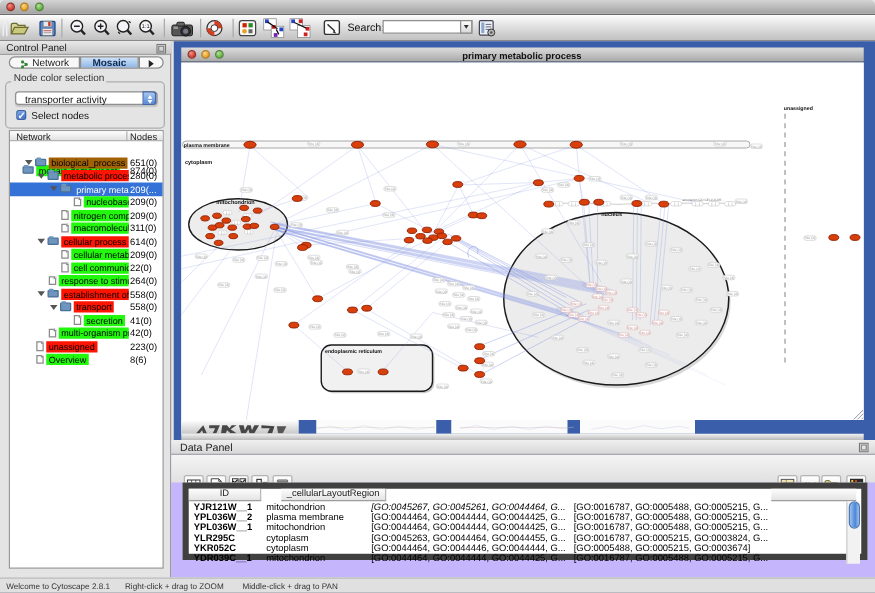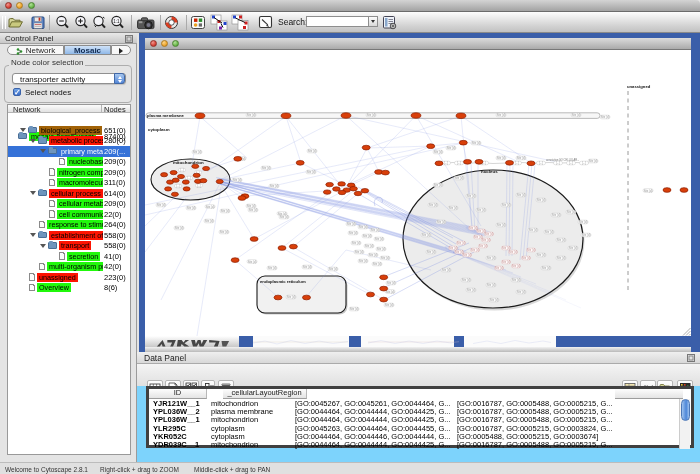--- a/index.html
+++ b/index.html
@@ -60,30 +60,30 @@
   background:linear-gradient(#f2f2f2,#b9b9b9); }
 #iwin { position:absolute; left:5.5px; top:4.5px; width:546px; height:298.5px; }
 #ititle { position:absolute; left:0; top:0; width:546px; height:12px;
   background:linear-gradient(#dcdcdc,#aaaaaa); border-bottom:1px solid #787878; }
 .itl { position:absolute; top:2.5px; width:7px; height:7px; border-radius:50%; }
 #ititletext { position:absolute; left:0; top:2px; width:546px; text-align:center;
   font-size:7.5px; font-weight:bold; color:#111; }
 #icanvas { position:absolute; left:0; top:12.5px; width:546px; height:286px; background:#fff;
   overflow:hidden; }
 
-#dpanel { position:absolute; left:137px; top:352px; width:563px; height:110px; background:#7dd3fc; }
+#dpanel { position:absolute; left:137px; top:352px; width:563px; height:110px; background:#c4b5fd; }
 #dphead { position:absolute; left:0; top:0; width:563px; height:12px;
   background:linear-gradient(#efefef,#d8d8d8); border-bottom:1px solid #aaa;
   font-size:8.5px; color:#222; padding:1px 0 0 7px; }
 #dtools { position:absolute; left:0; top:12px; width:563px; height:22px;
   background:linear-gradient(#f4f4f4,#e0e0e0); }
 .dbtn { position:absolute; top:16px; width:16px; height:16px; border:1px solid #b5b5b5;
   border-radius:2px; background:linear-gradient(#fefefe,#e8e8e8); }
 #dtable { position:absolute; left:9px; top:34px; width:548px; height:61.5px; background:#fff;
-  border:3px solid #404040; }
+  border:5px solid #404040; }
 .dth { position:absolute; top:0; height:9.5px; background:linear-gradient(#fdfdfd,#e4e4e4);
   border-right:1px solid #b8b8b8; border-bottom:1px solid #9d9d9d; font-size:7.5px;
   color:#222; text-align:center; line-height:8.6px; overflow:hidden; }
 .dtr { position:absolute; height:8.2px; font-size:7.5px; color:#000; line-height:8.4px; white-space:nowrap; }
 #vscroll { position:absolute; right:1px; top:10px; width:11px; height:50px; background:#f2f2f2;
   border-left:1px solid #ccc; }
 #vthumb { position:absolute; left:1px; top:0px; width:9px; height:22px; border-radius:4.5px;
   background:linear-gradient(90deg,#9ec2ee,#4c86d8 60%,#9ec2ee); border:0.5px solid #4c78b8; }
 
 #btabs { position:absolute; left:137px; top:448px; width:563px; height:14px; background:#e2e2e2; }
@@ -370,20 +370,21 @@
           <line x1="0" y1="6" x2="95" y2="6" stroke="#c8b49a" stroke-width="0.4" opacity="0.5"></line>
           <line x1="115" y1="6" x2="206" y2="6" stroke="#c8a0a0" stroke-width="0.4" opacity="0.5"></line>
         </svg>
       </div>
       <div id="bgfade"></div>
       <div id="iwin">
         <div id="ititle">
           <div class="itl" style="left:5.5px; background:radial-gradient(circle at 35% 30%, #f0968e, #d84438 60%, #a02a20); border:0.5px solid #92322a;"></div>
           <div class="itl" style="left:16.5px;background:radial-gradient(circle at 35% 30%, #fbd68a, #f0a830 60%, #b8771a); border:0.5px solid #ad7c22;"></div>
           <div class="itl" style="left:27.5px;background:radial-gradient(circle at 35% 30%, #b3e09a, #6cbb4c 60%, #3f8c28); border:0.5px solid #4e8436;"></div>
+          <div id="ititletext">primary metabolic process</div>
         </div>
         <div id="icanvas">
           <svg width="546" height="286" viewBox="144 50 546 286">
             <rect x="144" y="50" width="546" height="286" fill="#ffffff"></rect>
             <rect x="145" y="112.8" width="454" height="5.6" rx="2.8" fill="#f7f7f7" stroke="#a8a8a8" stroke-width="0.8"></rect>
             <ellipse cx="189.5" cy="179.5" rx="39.5" ry="20.5" fill="#ededed" stroke="#1a1a1a" stroke-width="1.1"></ellipse>
             <ellipse cx="493.5" cy="241.5" rx="90" ry="69" fill="#cfcfcf" opacity="0.8"></ellipse>
             <ellipse cx="492" cy="239" rx="90" ry="69" fill="#ececec" stroke="#1a1a1a" stroke-width="1.2"></ellipse>
             <rect x="257.5" y="277.5" width="89" height="37" rx="8" fill="#bbb" opacity="0.8"></rect>
             <rect x="256" y="276" width="89" height="37" rx="8" fill="#f1f1f1" stroke="#1a1a1a" stroke-width="1.1"></rect>
@@ -860,21 +861,21 @@
             <rect x="9.5" y="9" width="1.6" height="1.6" fill="#e8c030"></rect>
           </svg>
         </div>
       </div>
       <div id="dtable">
         <div class="dth" style="left:0;width:58px;">ID</div>
         <div class="dth" style="left:74px;width:84px;">_cellularLayoutRegion</div>
         <div class="dth" style="left:466px;width:68px;border-right:none;"></div>
         <div class="dtr" style="left:4px;top:11px;width:54px;font-weight:bold;">YJR121W__1</div>
         <div class="dtr" style="left:62px;top:11px;width:80px;">mitochondrion</div>
-        <div class="dtr" style="left:146px;top:11px;width:158px;">[GO:0045267, GO:0045261, GO:0044464, G...</div>
+        <div class="dtr" style="left:146px;top:11px;width:158px;font-style:italic;">[GO:0045267, GO:0045261, GO:0044464, G...</div>
         <div class="dtr" style="left:308px;top:11px;width:158px;">[GO:0016787, GO:0005488, GO:0005215, G...</div>
         <div class="dtr" style="left:4px;top:19.2px;width:54px;font-weight:bold;">YPL036W__2</div>
         <div class="dtr" style="left:62px;top:19.2px;width:80px;">plasma membrane</div>
         <div class="dtr" style="left:146px;top:19.2px;width:158px;">[GO:0044464, GO:0044444, GO:0044425, G...</div>
         <div class="dtr" style="left:308px;top:19.2px;width:158px;">[GO:0016787, GO:0005488, GO:0005215, G...</div>
         <div class="dtr" style="left:4px;top:27.4px;width:54px;font-weight:bold;">YPL036W__1</div>
         <div class="dtr" style="left:62px;top:27.4px;width:80px;">mitochondrion</div>
         <div class="dtr" style="left:146px;top:27.4px;width:158px;">[GO:0044464, GO:0044444, GO:0044425, G...</div>
         <div class="dtr" style="left:308px;top:27.4px;width:158px;">[GO:0016787, GO:0005488, GO:0005215, G...</div>
         <div class="dtr" style="left:4px;top:35.599999999999994px;width:54px;font-weight:bold;">YLR295C</div>

